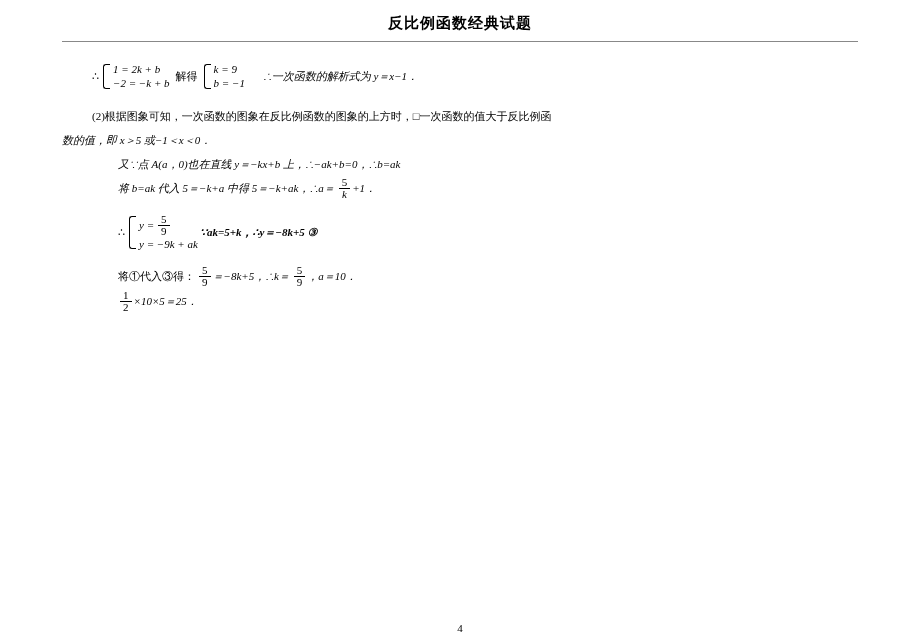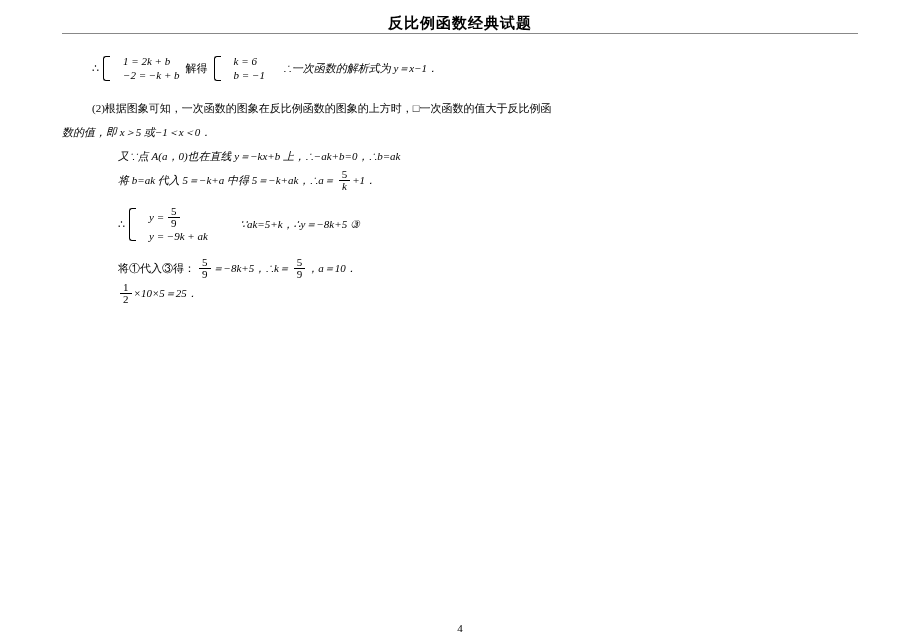--- a/index.html
+++ b/index.html
@@ -13,38 +13,39 @@
     height: 644px;
     box-sizing: border-box;
   }
   .page {
     padding: 14px 62px 0 62px;
   }
   .title {
     text-align: center;
     font-size: 15px;
     font-weight: bold;
+    margin-bottom: 8px;
     letter-spacing: 1px;
   }
   .hr {
     border: 0;
     border-top: 1px solid #888;
     margin: 0 0 8px 0;
   }
   .line {
     line-height: 2.0;
     margin: 2px 0;
   }
   .indent1 { padding-left: 30px; }
   .indent2 { padding-left: 56px; }
   .brace-block {
     display: inline-block;
     vertical-align: middle;
     position: relative;
-    padding-left: 20px;
+    padding-left: 10px;
     margin: 12px 2px;
   }
   .brace-block::before {
     content: "";
     position: absolute;
     left: 0; top: 2px; bottom: 2px;
     width: 6px;
     border-left: 1px solid #000;
     border-top: 1px solid #000;
     border-bottom: 1px solid #000;
@@ -82,21 +83,21 @@
 
 
   <div class="line indent1 eq-row">
     <span>∴</span>
     <span class="brace-block">
       <div class="br-line math">1 = 2k + b</div>
       <div class="br-line math">−2 = −k + b</div>
     </span>
     <span style="margin:12px 4px;text-align:center;">解得</span>
     <span class="brace-block">
-      <div class="br-line math">k = 6</div>
+      <div class="br-line math">k = 9</div>
       <div class="br-line math">b = −1</div>
     </span>
     <span class="math" style="margin-left:16px;">∴一次函数的解析式为 y＝x−1．</span>
   </div>
 
   <div class="line indent1">
     <span>(2)根据图象可知，一次函数的图象在反比例函数的图象的上方时，□一次函数的值大于反比例函</span>
   </div>
   <div class="line">
     <span class="math">数的值，即 x＞5 或−1＜x＜0．</span>
@@ -122,21 +123,21 @@
     <span class="brace-block">
       <div class="br-line eq-row">
         <span class="math">y =</span>
         <span class="frac">
           <span class="num">5</span>
           <span class="den">9</span>
         </span>
       </div>
       <div class="br-line math">y = −9k + ak</div>
     </span>
-    <span class="math" style="margin-left:30px;">∵ak=5+k，∴y＝−8k+5   ③</span>
+    <span class="math" style="font-weight:bold;">∵ak=5+k，∴y＝−8k+5   ③</span>
   </div>
 
   <div class="line indent2 eq-row">
     <span>将①代入③得：</span>
     <span class="frac">
       <span class="num">5</span>
       <span class="den">9</span>
     </span>
     <span class="math">＝−8k+5，∴k＝</span>
     <span class="frac">

